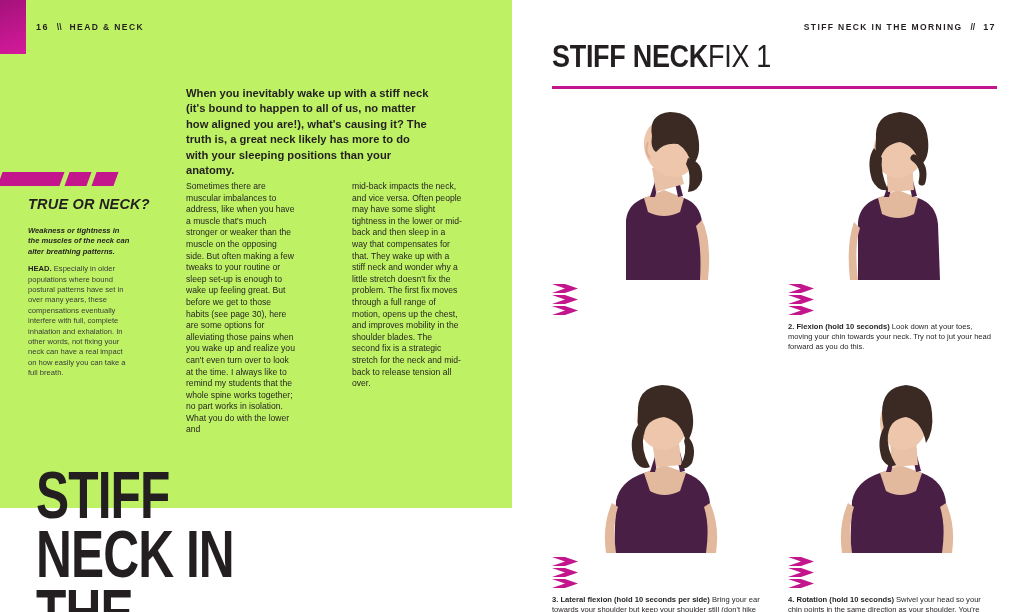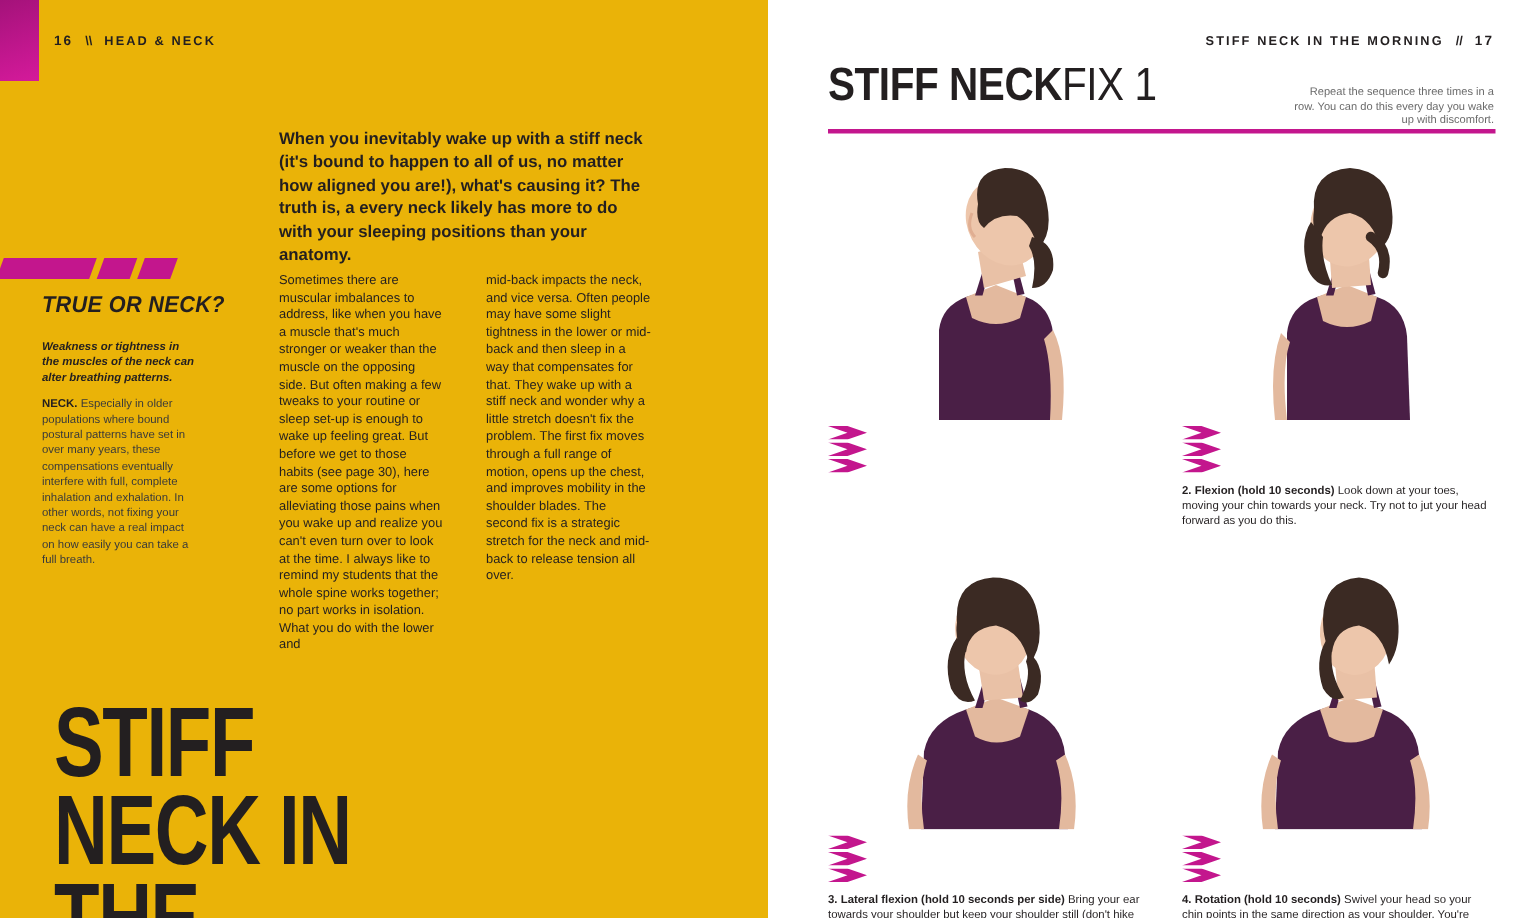--- a/index.html
+++ b/index.html
@@ -5,21 +5,21 @@
   * { box-sizing: border-box; }
   html, body { margin: 0; padding: 0; }
   body {
     width: 1024px; height: 612px;
     background: #ffffff;
     font-family: "Liberation Sans", sans-serif;
     overflow: hidden;
     position: relative;
   }
   .spread { position: absolute; inset: 0; display: flex; }
-  .page-left { position: relative; width: 512px; height: 612px; background: #eab308; }
+  .page-left { position: relative; width: 512px; height: 508px; background: #bef264; }
   .page-right { position: relative; width: 512px; height: 612px; background: #ffffff; }
   .corner-bar-tl2 {
     position: absolute; left: 0; top: 0; width: 26px; height: 54px;
     background: linear-gradient(160deg, #a4127a 0%, #d51a9b 100%);
   }
   .skew-bars {
     position: absolute; left: 0; top: 172px; width: 132px; height: 14px;
     display: flex; gap: 5px;
   }
   .skew-bars i {
@@ -62,21 +62,21 @@
   }
   .truefalse-body .q { font-style: italic; font-weight: 700; color: #231f20; display:block; margin-bottom: 7px;}
   .truefalse-body .a strong { font-weight: 700; color: #231f20; }
 
   .col {
     position: absolute; top: 181px;
     font-size: 8.6px; line-height: 11.6px; color: #231f20;
     text-align: left;
   }
   .col-1 { left: 186px; width: 110px; }
-  .col-2 { left: 324px; width: 110px; }
+  .col-2 { left: 352px; width: 110px; }
 
   .big-title {
     position: absolute; left: 36px; top: 466px; width: 300px;
     font-family: "Liberation Sans", sans-serif;
     font-weight: 800;
     font-size: 54px;
     line-height: 48px;
     letter-spacing: -1px;
     color: #231f20;
     transform: scaleX(0.92) scaleY(1.22);
@@ -132,54 +132,53 @@
   <div class="page-left">
 
     <div class="corner-bar-tl2"></div>
 
     <div class="runhead runhead-left">
       <span class="folio">16</span>
       <span class="slashes">\\</span>
       <span>HEAD &amp; NECK</span>
     </div>
 
-    <div class="intro">When you inevitably wake up with a stiff neck (it's bound to happen to all of us, no matter how aligned you are!), what's causing it? The truth is, a every neck likely has more to do with your sleeping positions than your anatomy.</div>
+    <div class="intro">When you inevitably wake up with a stiff neck (it's bound to happen to all of us, no matter how aligned you are!), what's causing it? The truth is, a great neck likely has more to do with your sleeping positions than your anatomy.</div>
 
     <div class="skew-bars">
       <i class="b1"></i>
         <i class="b2"></i>
         <i class="b3"></i>
     </div>
 
     <div class="truefalse-head">TRUE OR NECK?</div>
 
     <div class="truefalse-body">
       <span class="q">Weakness or tightness in the muscles of the neck can alter breathing patterns.</span>
-      <span class="a"><strong>NECK.</strong> <span>Especially in older populations where bound postural patterns have set in over many years, these compensations eventually interfere with full, complete inhalation and exhalation. In other words, not fixing your neck can have a real impact on how easily you can take a full breath.</span></span>
+      <span class="a"><strong>HEAD.</strong> <span>Especially in older populations where bound postural patterns have set in over many years, these compensations eventually interfere with full, complete inhalation and exhalation. In other words, not fixing your neck can have a real impact on how easily you can take a full breath.</span></span>
     </div>
 
     <div class="col col-1">Sometimes there are muscular imbalances to address, like when you have a muscle that's much stronger or weaker than the muscle on the opposing side. But often making a few tweaks to your routine or sleep set-up is enough to wake up feeling great. But before we get to those habits (see page 30), here are some options for alleviating those pains when you wake up and realize you can't even turn over to look at the time. I always like to remind my students that the whole spine works together; no part works in isolation. What you do with the lower and</div>
     <div class="col col-2">mid-back impacts the neck, and vice versa. Often people may have some slight tightness in the lower or mid-back and then sleep in a way that compensates for that. They wake up with a stiff neck and wonder why a little stretch doesn't fix the problem. The first fix moves through a full range of motion, opens up the chest, and improves mobility in the shoulder blades. The second fix is a strategic stretch for the neck and mid-back to release tension all over.</div>
 
     <div class="big-title">STIFF NECK IN THE MORNING</div>
   </div>
 
   <div class="page-right">
 
     <div class="runhead runhead-right">
       <span>STIFF NECK IN THE MORNING</span>
       <span class="slashes">//</span>
       <span class="folio">17</span>
     </div>
 
     <div class="fix-title">
       <span>STIFF NECK</span><span class="light">FIX 1</span>
     </div>
     <div class="rule"></div>
-    <div class="repeat-note">Repeat the sequence three times in a row. You can do this every day you wake up with discomfort.</div>
 
     <div class="photos">
       <div class="grid">
 
         <div class="cell">
           <div class="photo">
             <svg class="figure" width="216" height="180" viewBox="0 0 216 180">
               <g>
 
                 <path d="M74 180 L74 120 Q76 104 92 98 L112 92 L132 98 Q148 104 150 122 L152 180 Z" fill="#4a1f46"></path>

